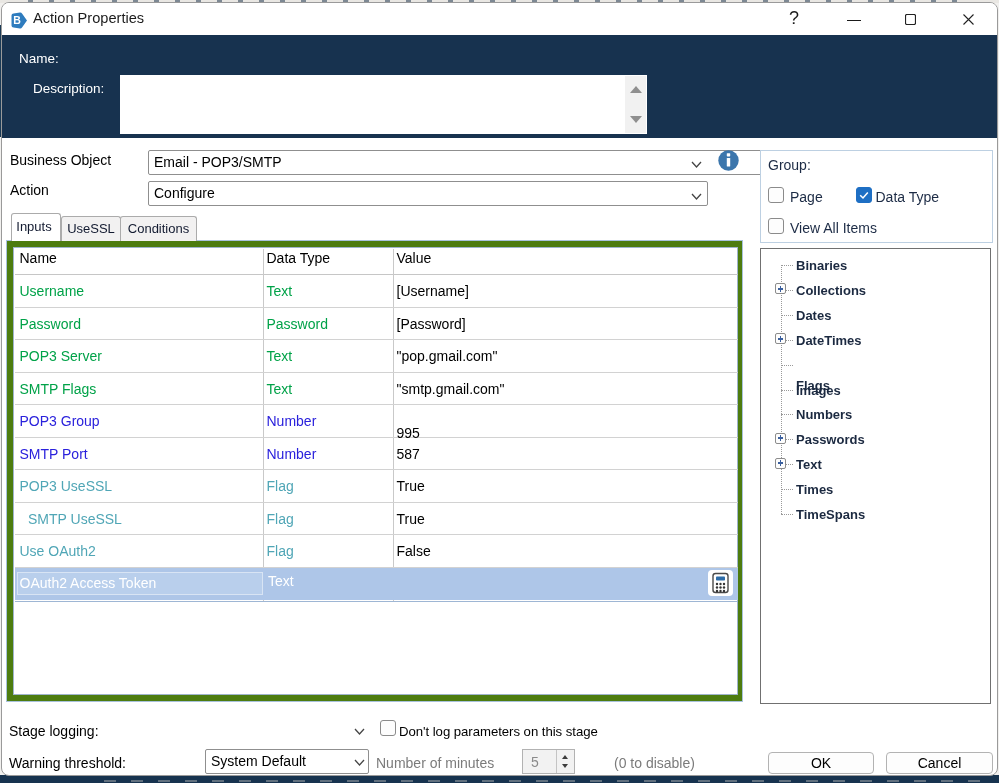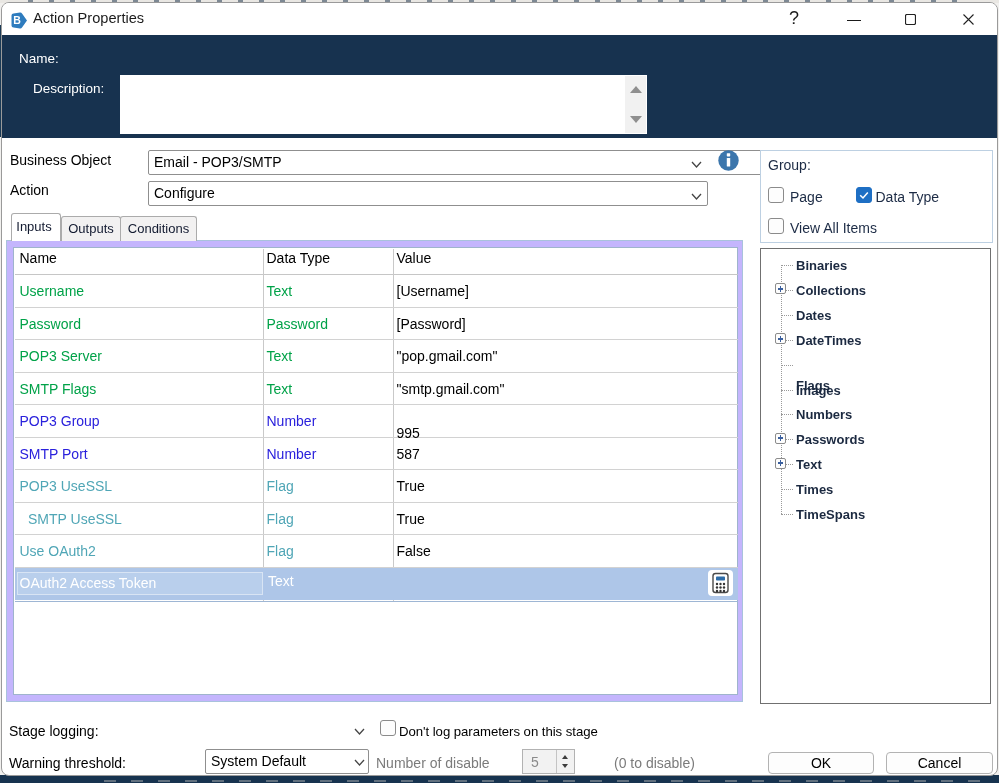--- a/index.html
+++ b/index.html
@@ -48,21 +48,21 @@
           border:1px solid #ababab; border-bottom:none; border-radius:3px 3px 0 0;
           line-height:25px; z-index:3; padding-right:4px; }
   #tab2 { left:59px; top:213px; width:60px; height:25px; background:#f2f1f1;
           border:1px solid #ababab; border-bottom:none; border-radius:3px 3px 0 0;
           line-height:23px; z-index:2; }
   #tab3 { left:118px; top:213px; width:77px; height:25px; background:#f2f1f1;
           border:1px solid #ababab; border-bottom:none; border-radius:3px 3px 0 0;
           line-height:23px; z-index:2; }
 
   
-  #panel { left:4px; top:237px; width:737px; height:462px; background:#c4b5fd;
+  #panel { left:4px; top:237px; width:737px; height:462px; background:#4d7c0f;
            border:1px solid #a9c2dc; }
   #grid { left:6px; top:6px; width:725px; height:448px; background:#fff;
           border:1px solid #9fb4cc; position:absolute; }
   .hdrline { position:absolute; background:#c6c6c6; }
   .gridtext { position:absolute; font-size:14px; line-height:32px; white-space:pre; }
   .green { color:#00a248; }
   .blue  { color:#2a21dc; }
   .teal  { color:#50a6b6; }
   .rowline { position:absolute; left:1px; width:723px; height:1px; background:#d2d2d2; }
   .colline { position:absolute; top:1px; width:1px; height:352px; background:#c9c9c9; }
@@ -225,21 +225,21 @@
   </svg>
   <div class="label13 abs" style="left:8px;top:179px;">Action</div>
   <div class="combo abs" style="left:146px;top:178px;width:560px;height:25px;">Configure</div>
   <div class="chev abs" style="left:689px;top:187.5px;">
       <svg width="11" height="11" viewBox="0 0 11 11">
         <path d="M1 3 L5.5 8 L10 3" fill="none" stroke="#454545" stroke-width="1.3"></path>
       </svg>
     </div>
 
   <div id="tab1" class="tab abs">Inputs</div>
-  <div id="tab2" class="tab abs">Outputs</div>
+  <div id="tab2" class="tab abs">UseSSL</div>
   <div id="tab3" class="tab abs">Conditions</div>
 
   <div id="panel" class="abs">
     <div id="grid">
 
       <div class="gridtext" style="left:5.5px;top:-6px;color:#000;">Name</div>
       <div class="gridtext" style="left:252.5px;top:-6px;color:#000;">Data Type</div>
       <div class="gridtext" style="left:382.5px;top:-6px;color:#000;">Value</div>
       <div class="hdrline" style="left:1px;top:26px;width:723px;height:1px;"></div>
       <div class="colline" style="left:248.5px;height:352px;"></div>
@@ -358,21 +358,21 @@
   <div class="cb abs" style="left:378px;top:716.5px;border-radius:3px;"></div>
   <div class="label13 abs" style="left:397px;top:720.5px;font-size:13.2px;letter-spacing:-0.05px;">Don't log parameters on this stage</div>
 
   <div class="label13 abs" style="left:7px;top:752px;">Warning threshold:</div>
   <div class="bcombo abs" style="left:203px;top:746px;width:164px;height:25px;">System Default</div>
   <div class="chev abs" style="left:352px;top:754px;">
       <svg width="11" height="11" viewBox="0 0 11 11">
         <path d="M1 3 L5.5 8 L10 3" fill="none" stroke="#454545" stroke-width="1.3"></path>
       </svg>
     </div>
-  <div class="label13 gray abs" style="left:374px;top:752px;">Number of disable</div>
+  <div class="label13 gray abs" style="left:374px;top:752px;">Number of minutes</div>
   <div class="abs" style="left:520px;top:746px;width:53px;height:25px;background:#f2f2f2;border:1px solid #b2b2b2;">
     <div style="position:absolute;left:8px;top:4px;font-size:14px;color:#8a8a8a;">5</div>
     <div style="position:absolute;right:0;top:0;width:18px;height:23px;border-left:1px solid #c4c4c4;">
       <div class="arr" style="left:5px;top:5px;border-left:3.5px solid transparent;border-right:3.5px solid transparent;border-bottom:4.5px solid #3c3c3c;"></div>
       <div class="arr" style="left:5px;bottom:5px;border-left:3.5px solid transparent;border-right:3.5px solid transparent;border-top:4.5px solid #3c3c3c;"></div>
     </div>
   </div>
   <div class="label13 gray abs" style="left:612px;top:752px;">(0 to disable)</div>
   <div class="btn abs" style="left:766px;top:749px;width:106px;height:22px;">OK</div>
   <div class="btn abs" style="left:884px;top:749px;width:107px;height:22px;">Cancel</div>

